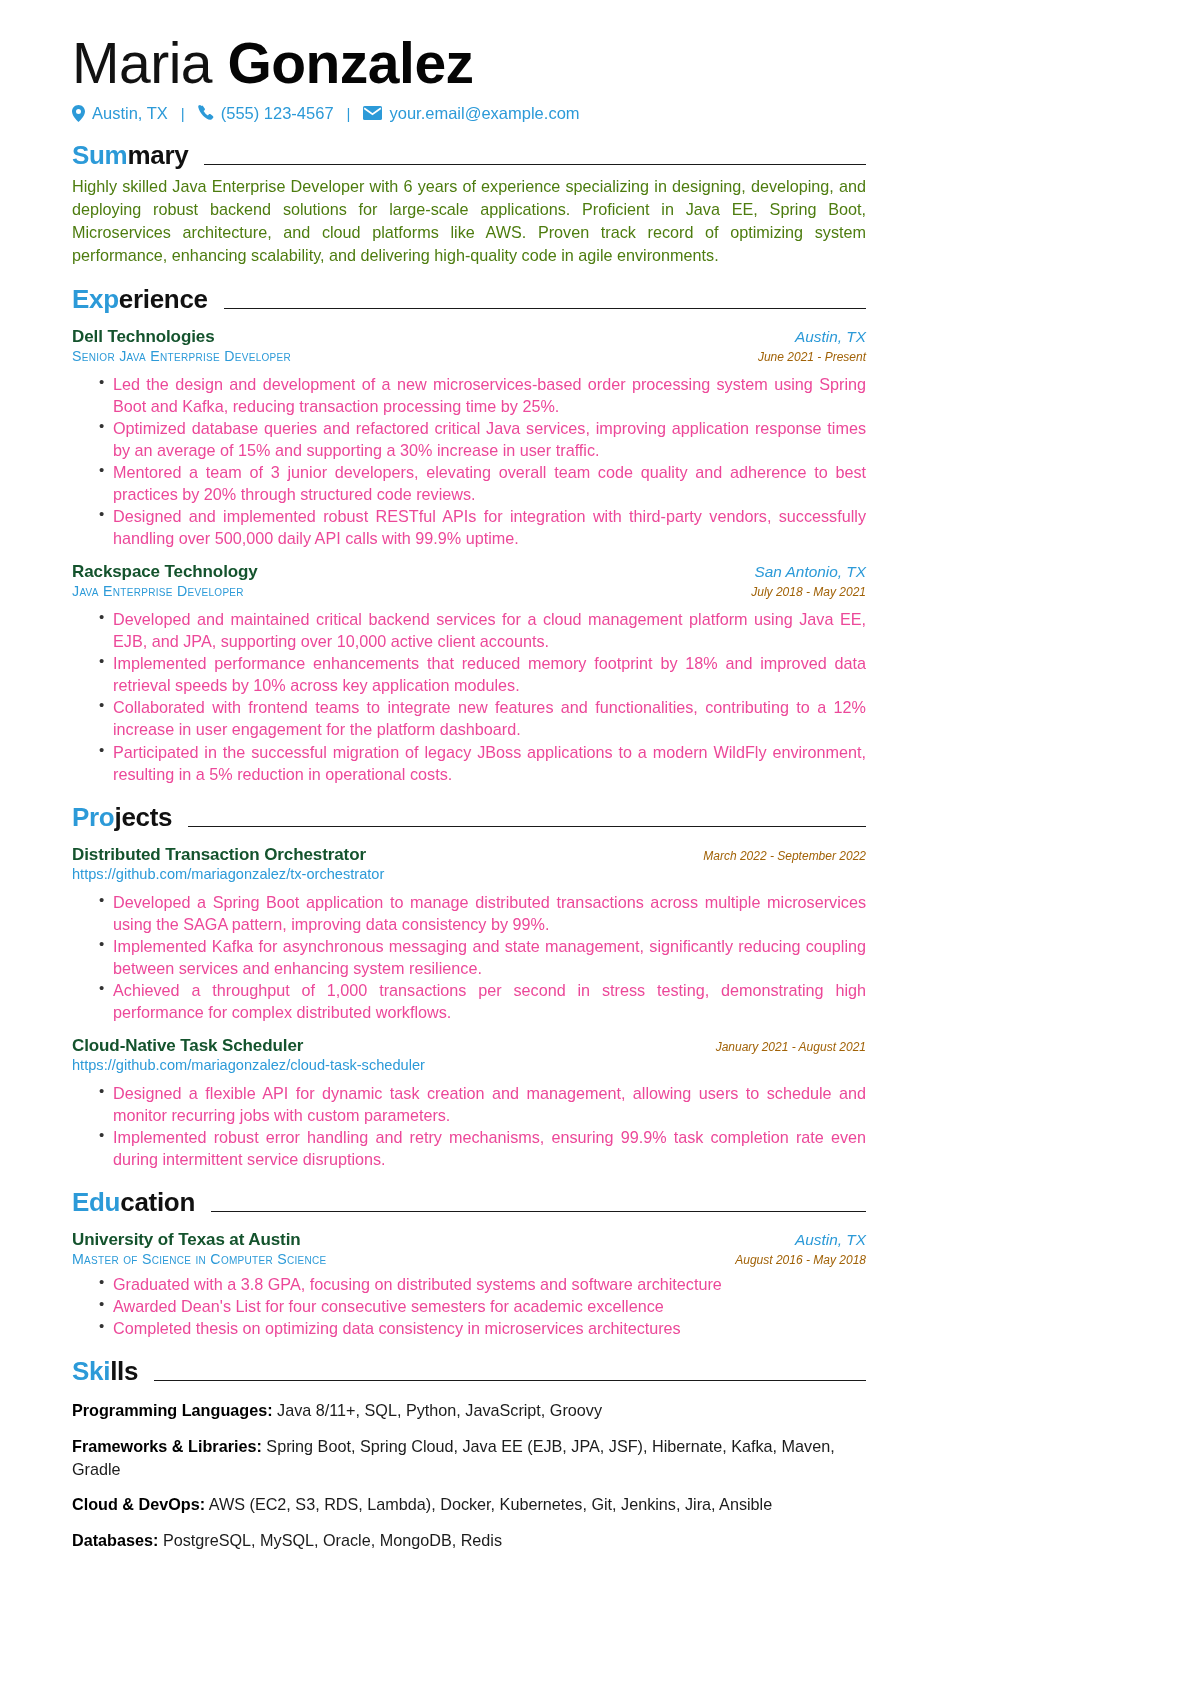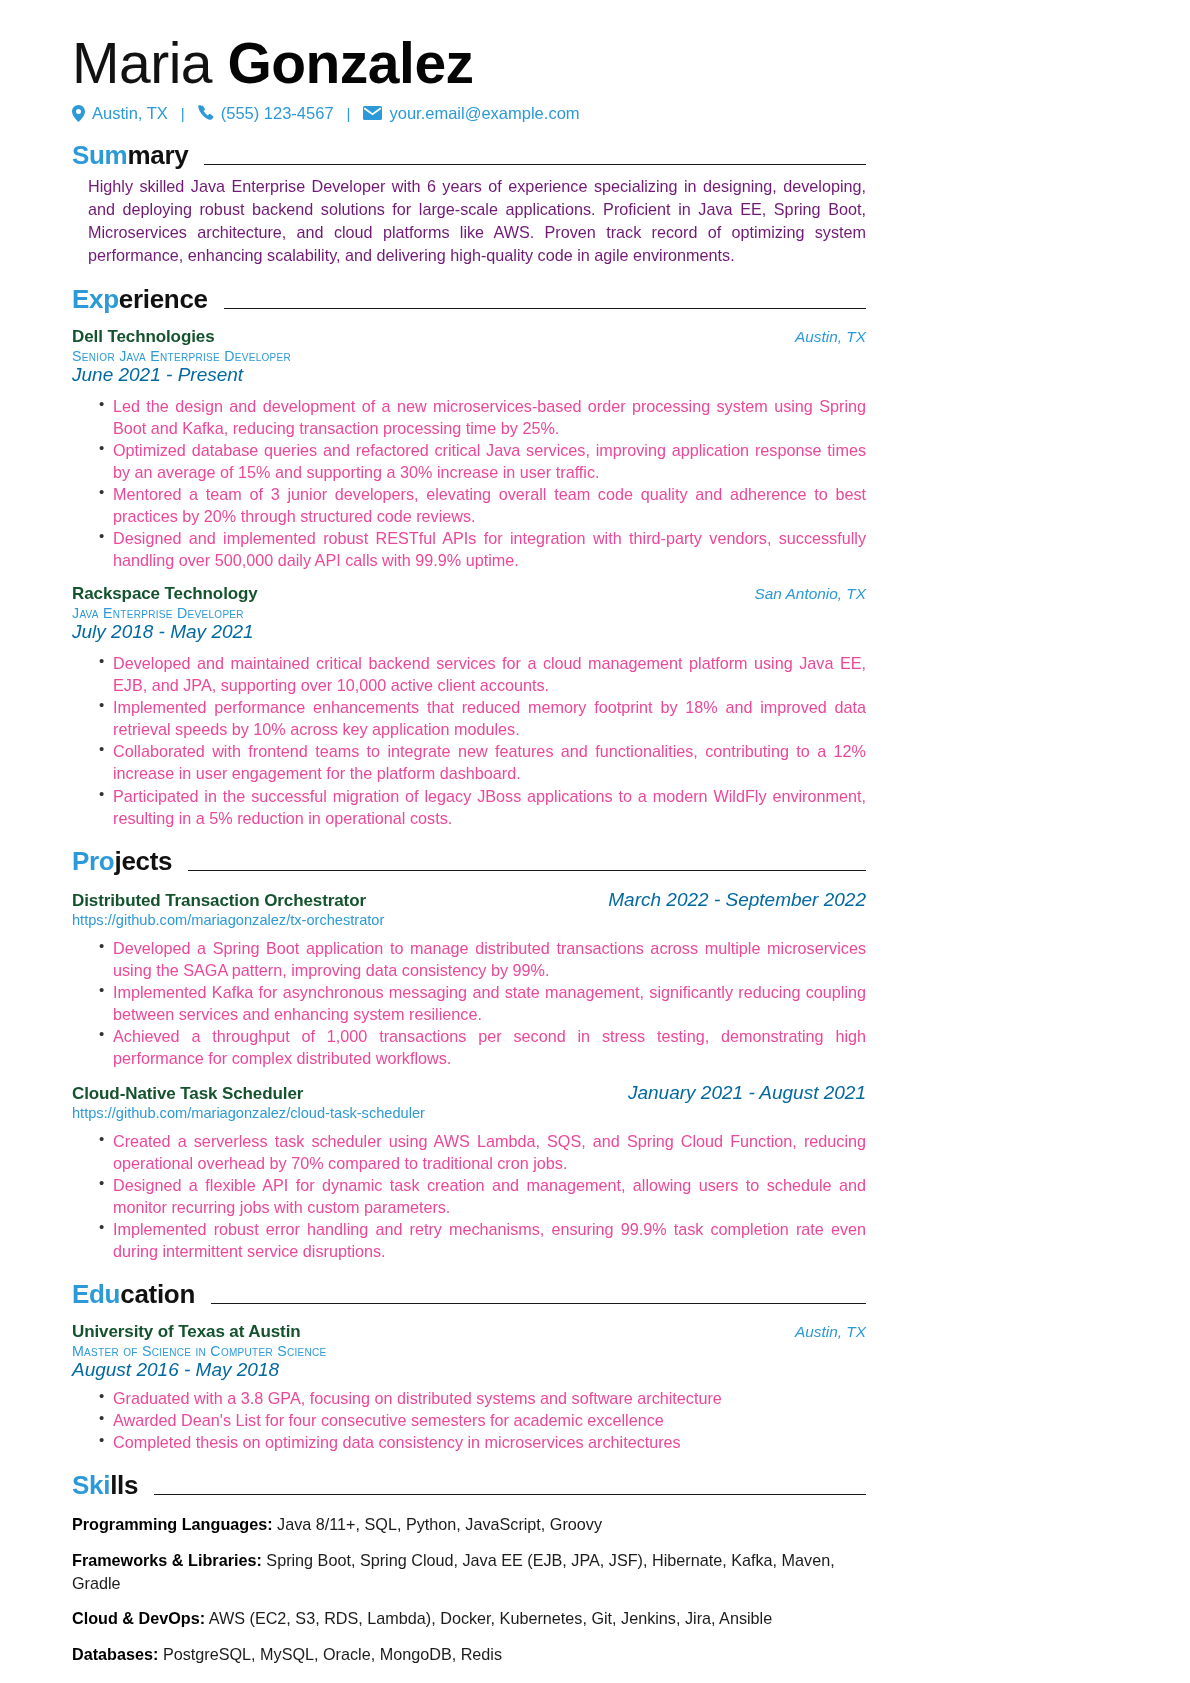--- a/index.html
+++ b/index.html
@@ -86,22 +86,22 @@
     border-bottom: 1.6px solid #1a1a1a;
     margin-bottom: 5px;
     margin-left: 4px;
   }
 
   
   .summary {
     font-size: 16.2px;
     line-height: 1.42;
     text-align: justify;
-    margin: 4px 0 0 16px;
-    color: #701a75;
+    margin: 4px 0 0 0;
+    color: #4d7c0f;
   }
 
   
   .entry { margin-top: 13px; }
   .entry:first-of-type { margin-top: 8px; }
   .entry-row {
     display: flex;
     justify-content: space-between;
     align-items: baseline;
     gap: 16px;
@@ -119,37 +119,36 @@
     white-space: nowrap;
   }
   .role {
     font-size: 14.2px;
     color: #2c9ad8;
     font-variant: small-caps;
     letter-spacing: 0.3px;
     white-space: nowrap;
   }
   .dates {
-    font-size: 19px;
+    font-size: 12px;
     font-style: italic;
-    color: #0369a1;
+    color: #a16207;
     white-space: nowrap;
   }
   .url {
     font-size: 14.6px;
     color: #2c9ad8;
     text-decoration: none;
   }
   .entry-sub {
     display: flex;
     justify-content: space-between;
     align-items: baseline;
-    gap: 0;
+    gap: 25px;
     margin-top: 1px;
-    flex-direction: column;
   }
 
   
   ul.bullets {
     margin: 9px 0 0 0;
     padding: 0 0 0 27px;
     list-style: none;
   }
   ul.bullets.tight { margin-top: 6px; }
   ul.bullets li {
@@ -304,21 +303,20 @@
 
     <div class="entry">
       <div class="entry-row">
         <span class="org">Cloud-Native Task Scheduler</span>
         <span class="dates">January 2021 - August 2021</span>
       </div>
       <div class="entry-sub">
         <a class="url" href="#">https://github.com/mariagonzalez/cloud-task-scheduler</a>
       </div>
       <ul class="bullets">
-        <li>Created a serverless task scheduler using AWS Lambda, SQS, and Spring Cloud Function, reducing operational overhead by 70% compared to traditional cron jobs.</li>
         <li>Designed a flexible API for dynamic task creation and management, allowing users to schedule and monitor recurring jobs with custom parameters.</li>
         <li>Implemented robust error handling and retry mechanisms, ensuring 99.9% task completion rate even during intermittent service disruptions.</li>
       </ul>
     </div>
   </div>
 
   <div class="section">
     <div class="sec-head">
       <div class="sec-title">
         <span class="hl">Edu</span><span class="rest">cation</span>

